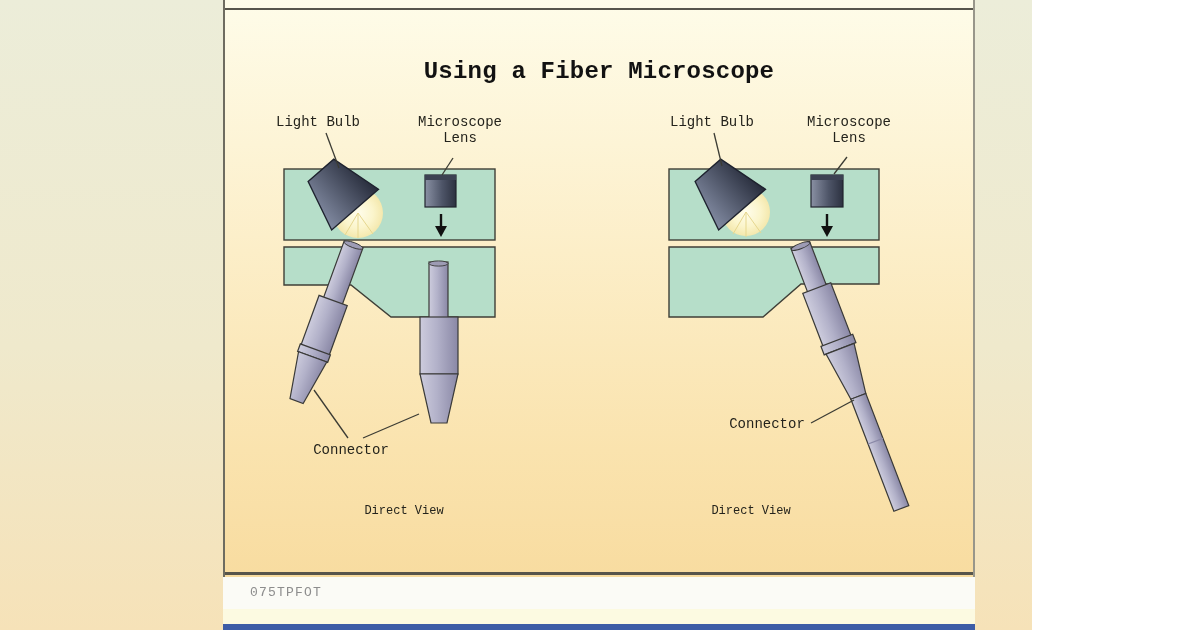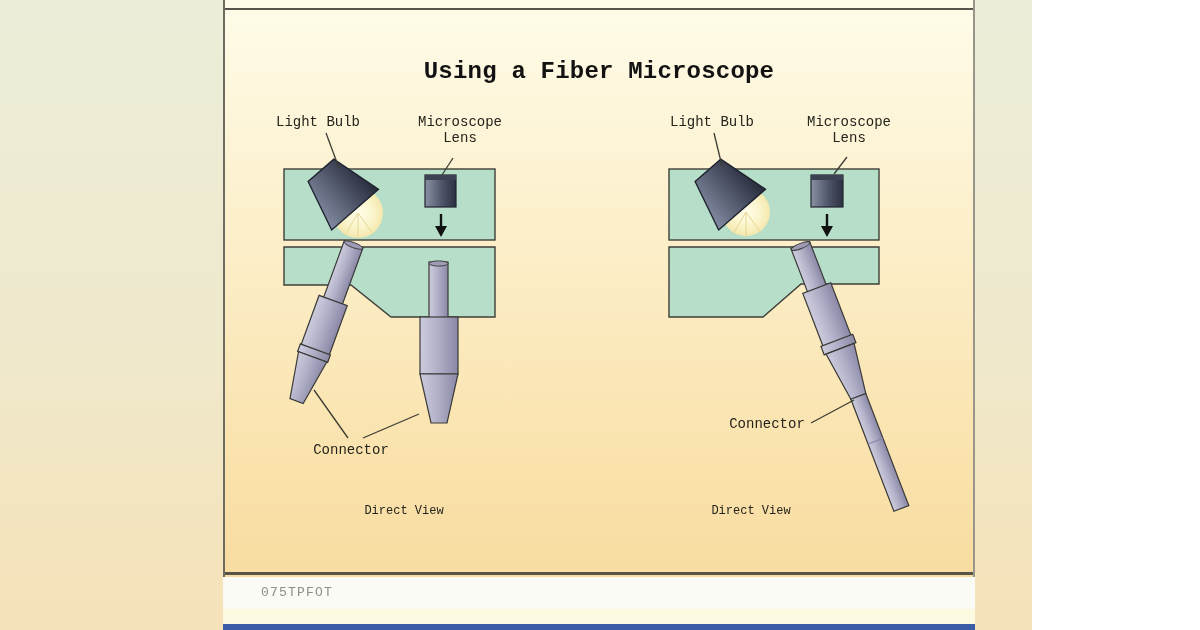--- a/index.html
+++ b/index.html
@@ -13,21 +13,21 @@
   .fig-frame { position:absolute; left:0; top:8px; width:748px; height:567px;
                border-top:2px solid #57554b; border-bottom:3px solid #57554b; }
   .fig-inner { position:absolute; left:0; top:8px; width:748px; height:566px; }
   .fig-title { position:absolute; top:50px; left:0; width:748px; text-align:center;
                font-size:24px; font-weight:bold; color:#121212; letter-spacing:0.2px; }
   .lbl { position:absolute; font-size:14px; line-height:1.15; color:#24231c; text-align:center; }
   .viewlbl { position:absolute; font-size:12px; color:#24231c; text-align:center; }
   .fig-svg { position:absolute; left:0; top:0; }
   .caption-strip { position:absolute; left:0; top:577px; width:752px; height:32px;
                    background:#fbfbf6; }
-  .caption-strip span { display:block; padding-left:38px; line-height:32px;
+  .caption-strip span { display:block; padding-left:27px; line-height:32px;
                         font-size:13px; letter-spacing:1.2px; color:#8d8d8d; }
   .pale-strip { position:absolute; left:0; top:609px; width:752px; height:15px; background:#fcfae1; }
   .blue-bar { position:absolute; left:0; top:624px; width:752px; height:6px; background:#3d5ca6; }
 </style>
 </head>
 <body>
 
 <div class="page">
   <div class="column">
 

